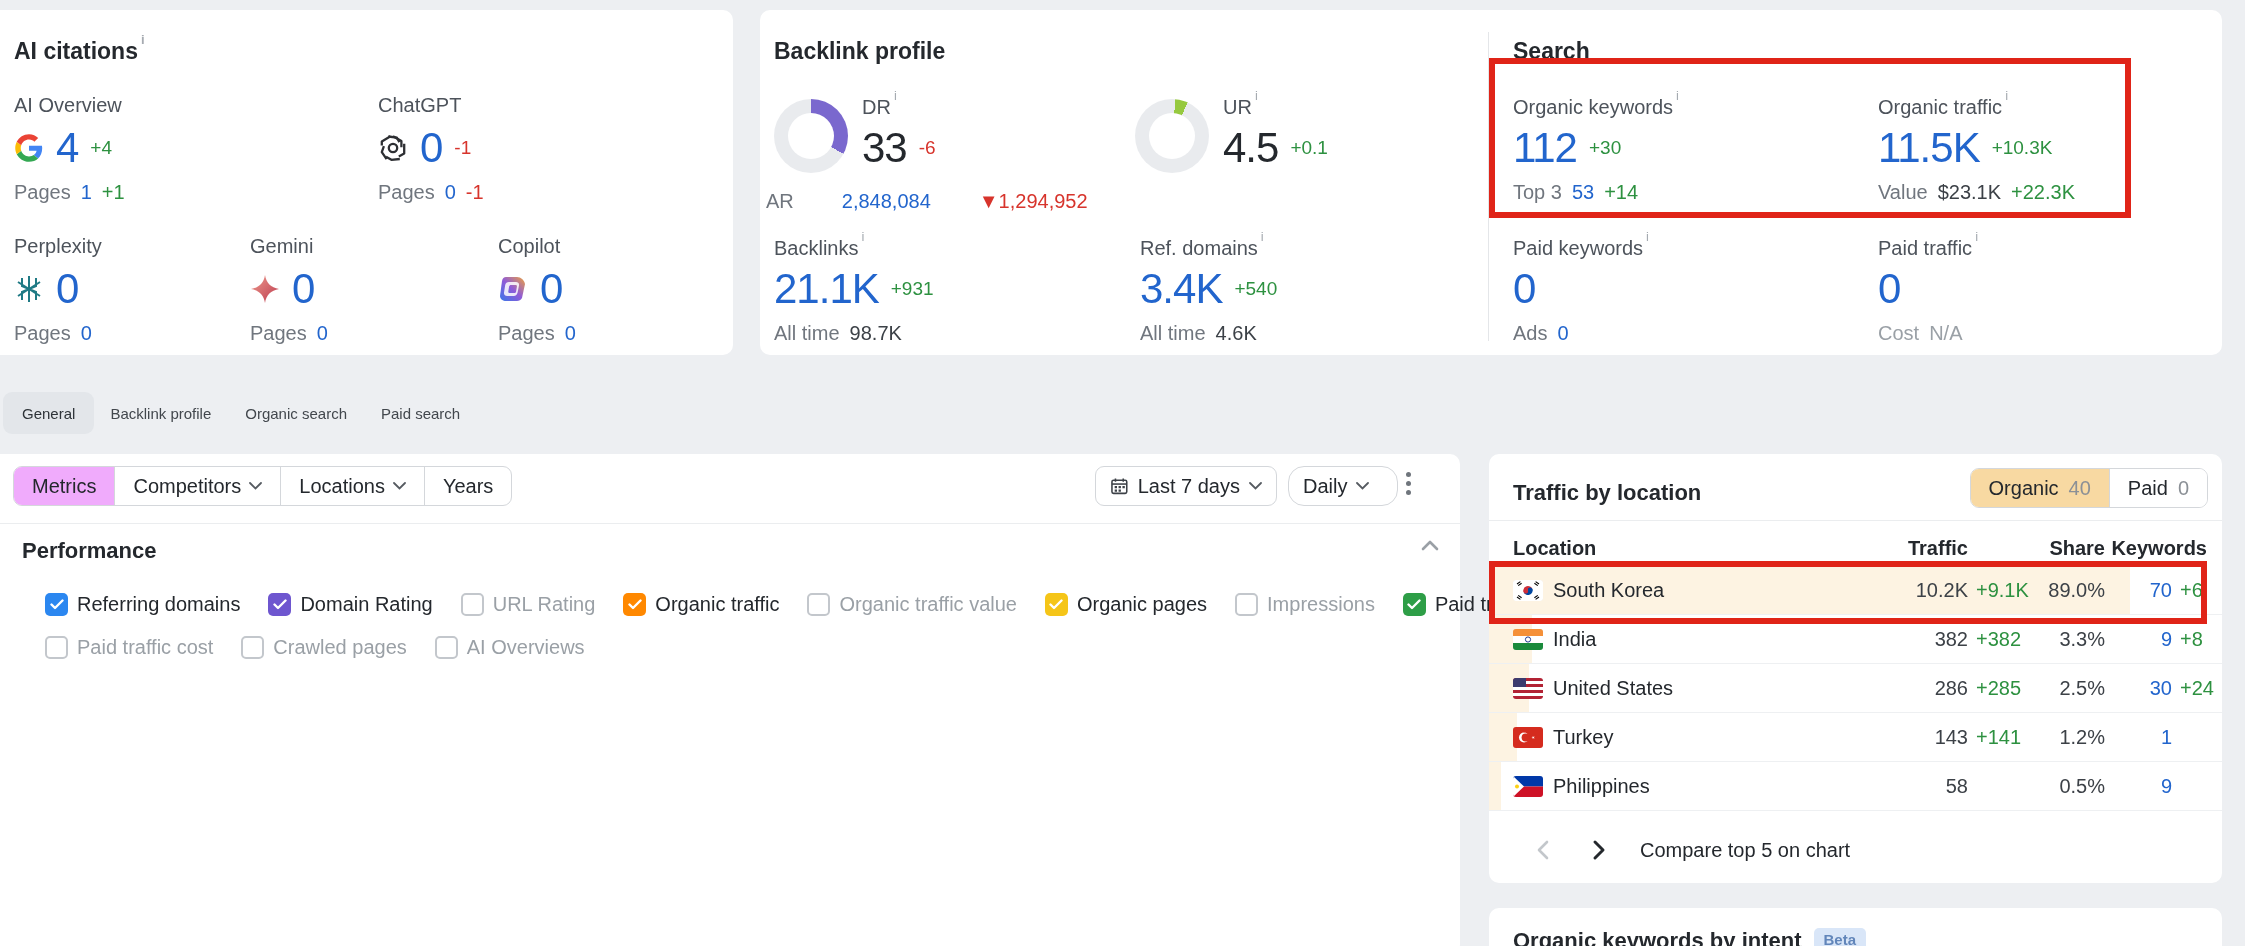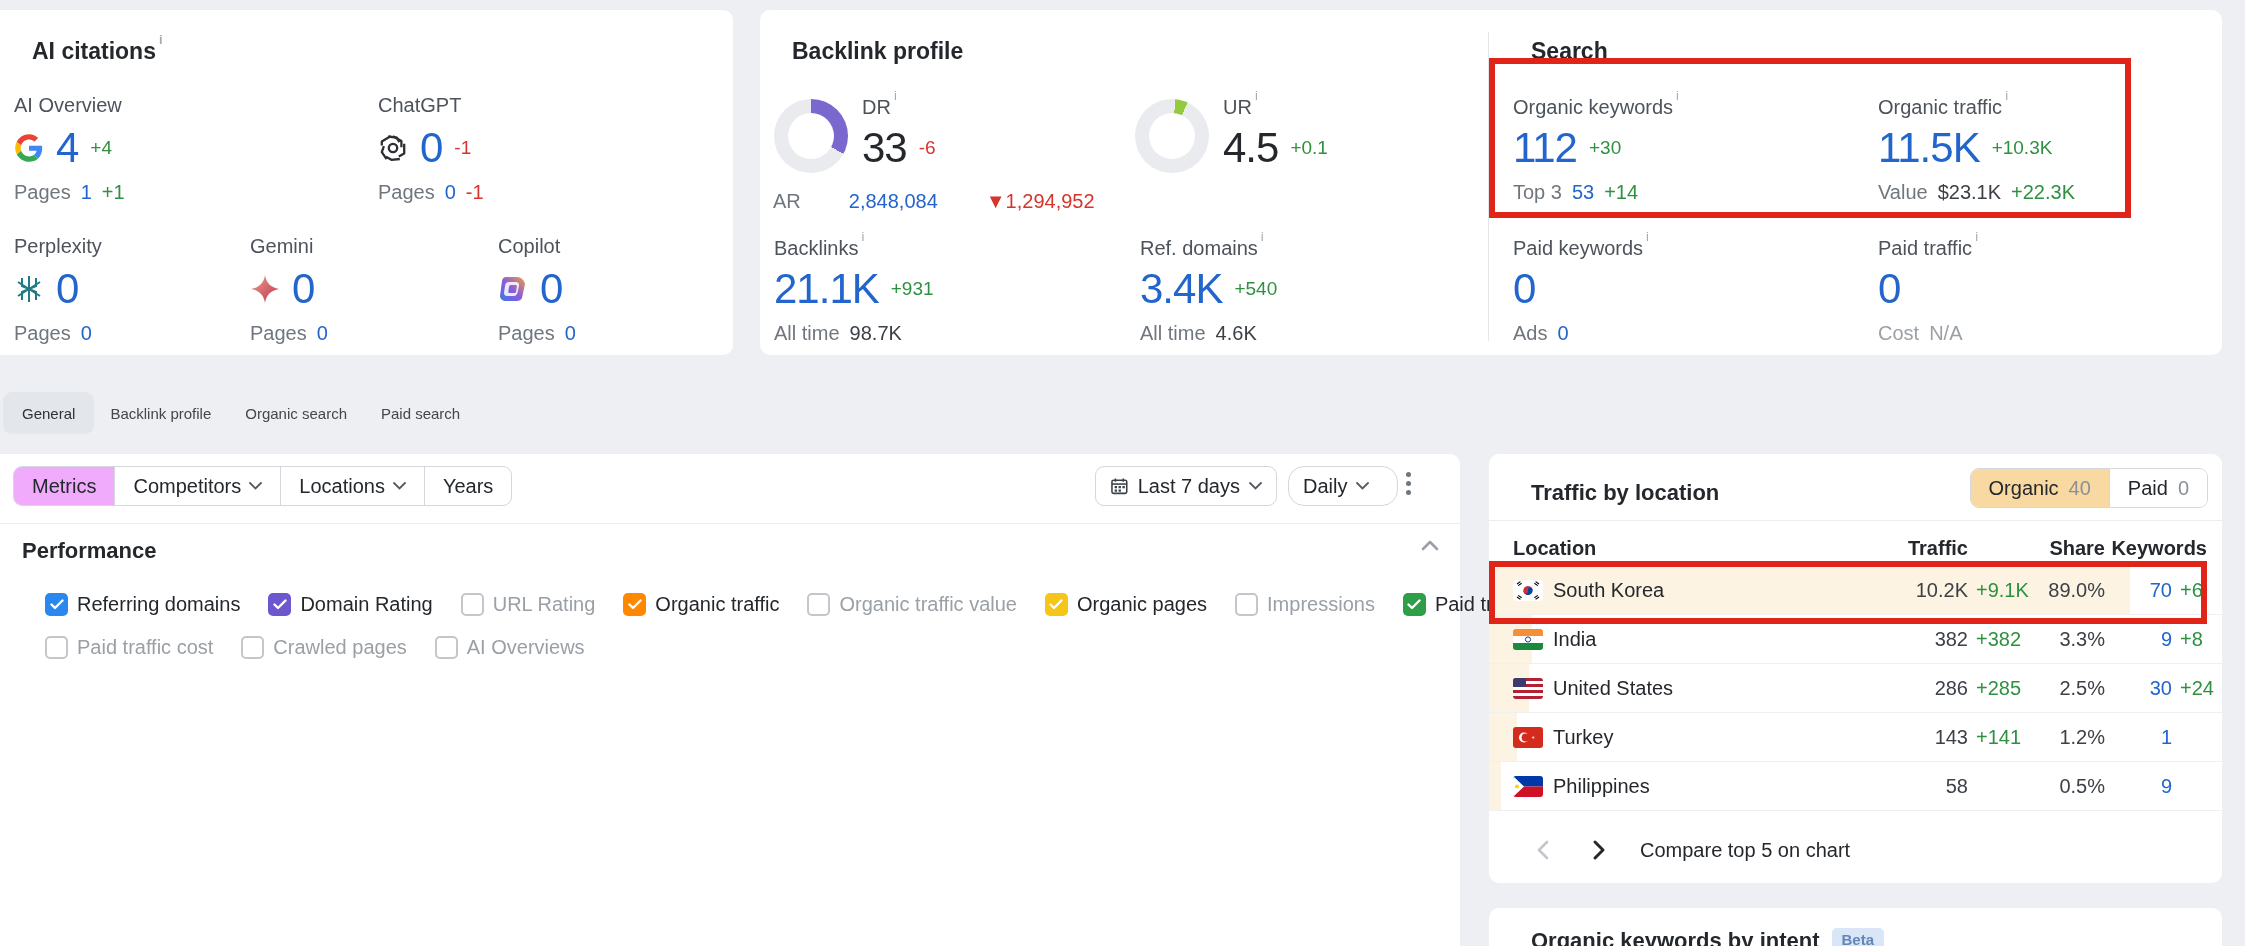--- a/index.html
+++ b/index.html
@@ -11,21 +11,21 @@
   .stat{position:absolute;}
   .stat-label{height:24px;font-size:20px;color:#4d535b;white-space:nowrap;}
   sup.info{font-size:13px;color:#a6abb1;margin-left:3px;top:-6px;position:relative;}
   .stat-value{margin-top:7px;height:46px;display:flex;align-items:center;gap:12px;}
   .big-num{font-size:42px;color:#2265cd;letter-spacing:-1px;}
   .big-num.dark{color:#24282d;}
   .delta{font-size:19px;}
   .pos{color:#2d9140;} .neg{color:#d7342c;} .mut{color:#9aa0a6;}
   .blue{color:#2265cd;} .darktx{color:#3c4147;}
   .stat-sub{margin-top:10px;font-size:20px;color:#70767e;display:flex;gap:10px;white-space:nowrap;}
-  .card-title{position:absolute;top:28px;font-size:23px;font-weight:700;color:#24282d;white-space:nowrap;margin-left:18px;}
+  .card-title{position:absolute;top:28px;font-size:23px;font-weight:700;color:#24282d;white-space:nowrap;}
 
   
   .donut{position:relative;width:74px;height:74px;border-radius:50%;}
   .donut::after{content:"";position:absolute;inset:14px;background:#fff;border-radius:50%;}
   .donut.dr{background:conic-gradient(#7a68ce 0 33%, #e9ebee 33% 100%);}
   .donut.ur{background:conic-gradient(#e9ebee 0 1.5%, #96c93f 1.5% 7%, #e9ebee 7% 100%);}
 
   
   .redbox{position:absolute;border:6px solid #e02418;z-index:30;pointer-events:none;}
 
@@ -197,21 +197,21 @@
     <div class="stat" style="left:14px;top:84px;">
       <div class="donut dr" style="position:absolute;left:0;top:5px;"></div>
       <div style="margin-left:88px;">
         <div class="stat-label"><span>DR</span><sup class="info">i</sup></div>
         <div class="stat-value">
             <span class="big-num dark">33</span>
             <span class="delta neg">-6</span>
           </div>
       </div>
     </div>
-    <div class="stat-sub" style="position:absolute;left:13px;top:170px;gap:48px;">
+    <div class="stat-sub" style="position:absolute;left:6px;top:170px;gap:48px;">
       <span>AR</span>
       <span class="blue">2,848,084</span>
       <span class="neg">▼1,294,952</span>
     </div>
 
     <div class="stat" style="left:375px;top:84px;">
       <div class="donut ur" style="position:absolute;left:0;top:5px;"></div>
       <div style="margin-left:88px;">
         <div class="stat-label"><span>UR</span><sup class="info">i</sup></div>
         <div class="stat-value">

